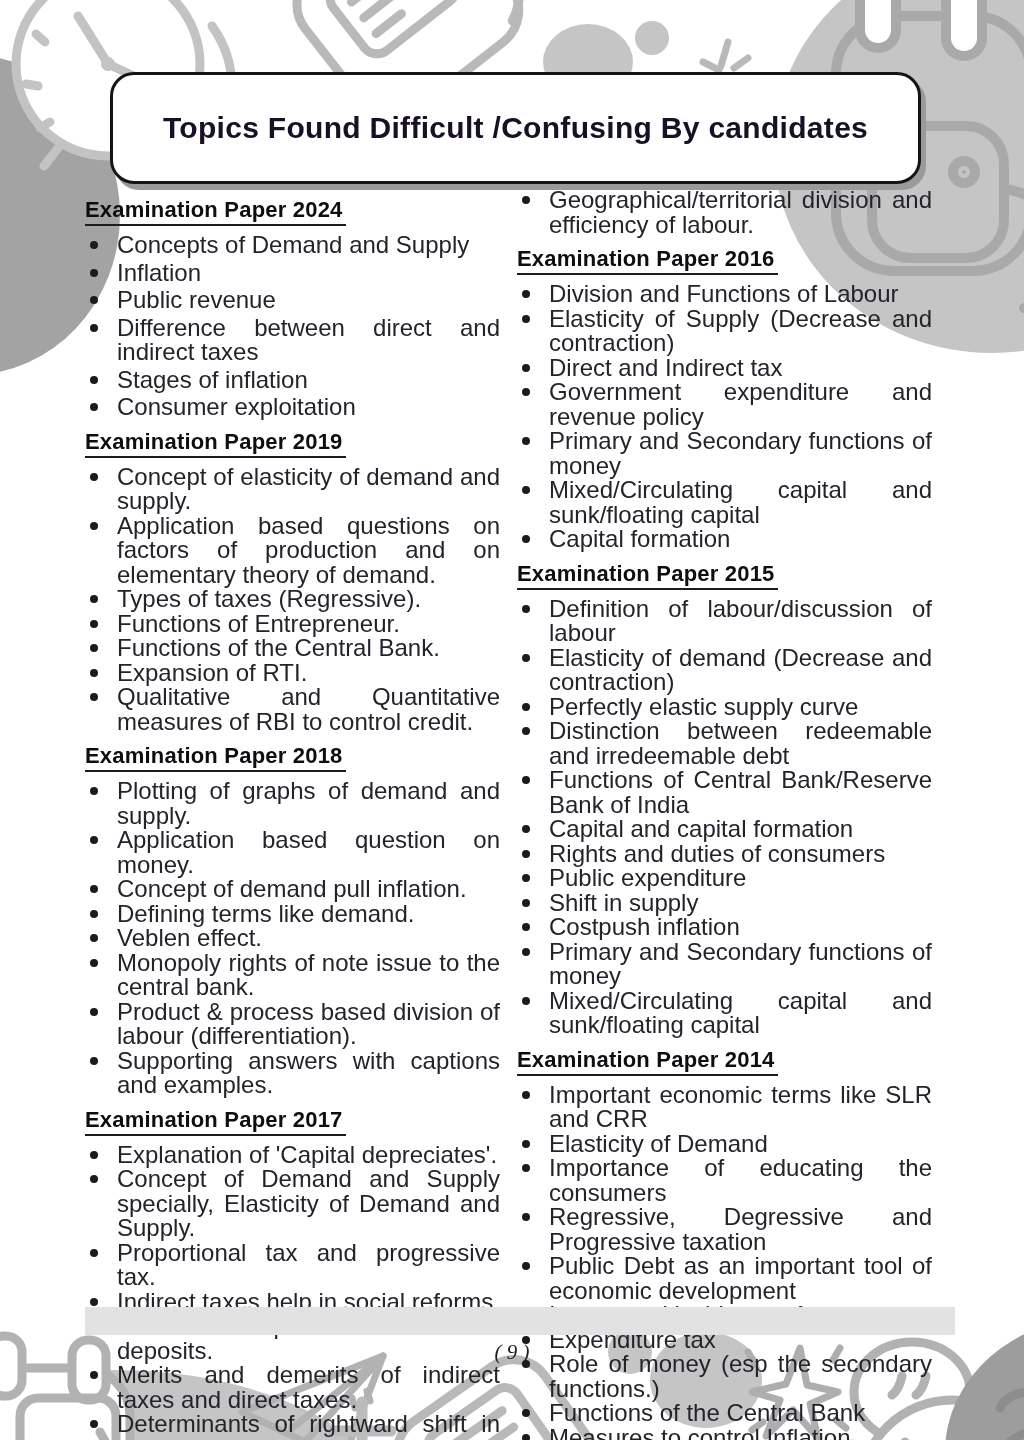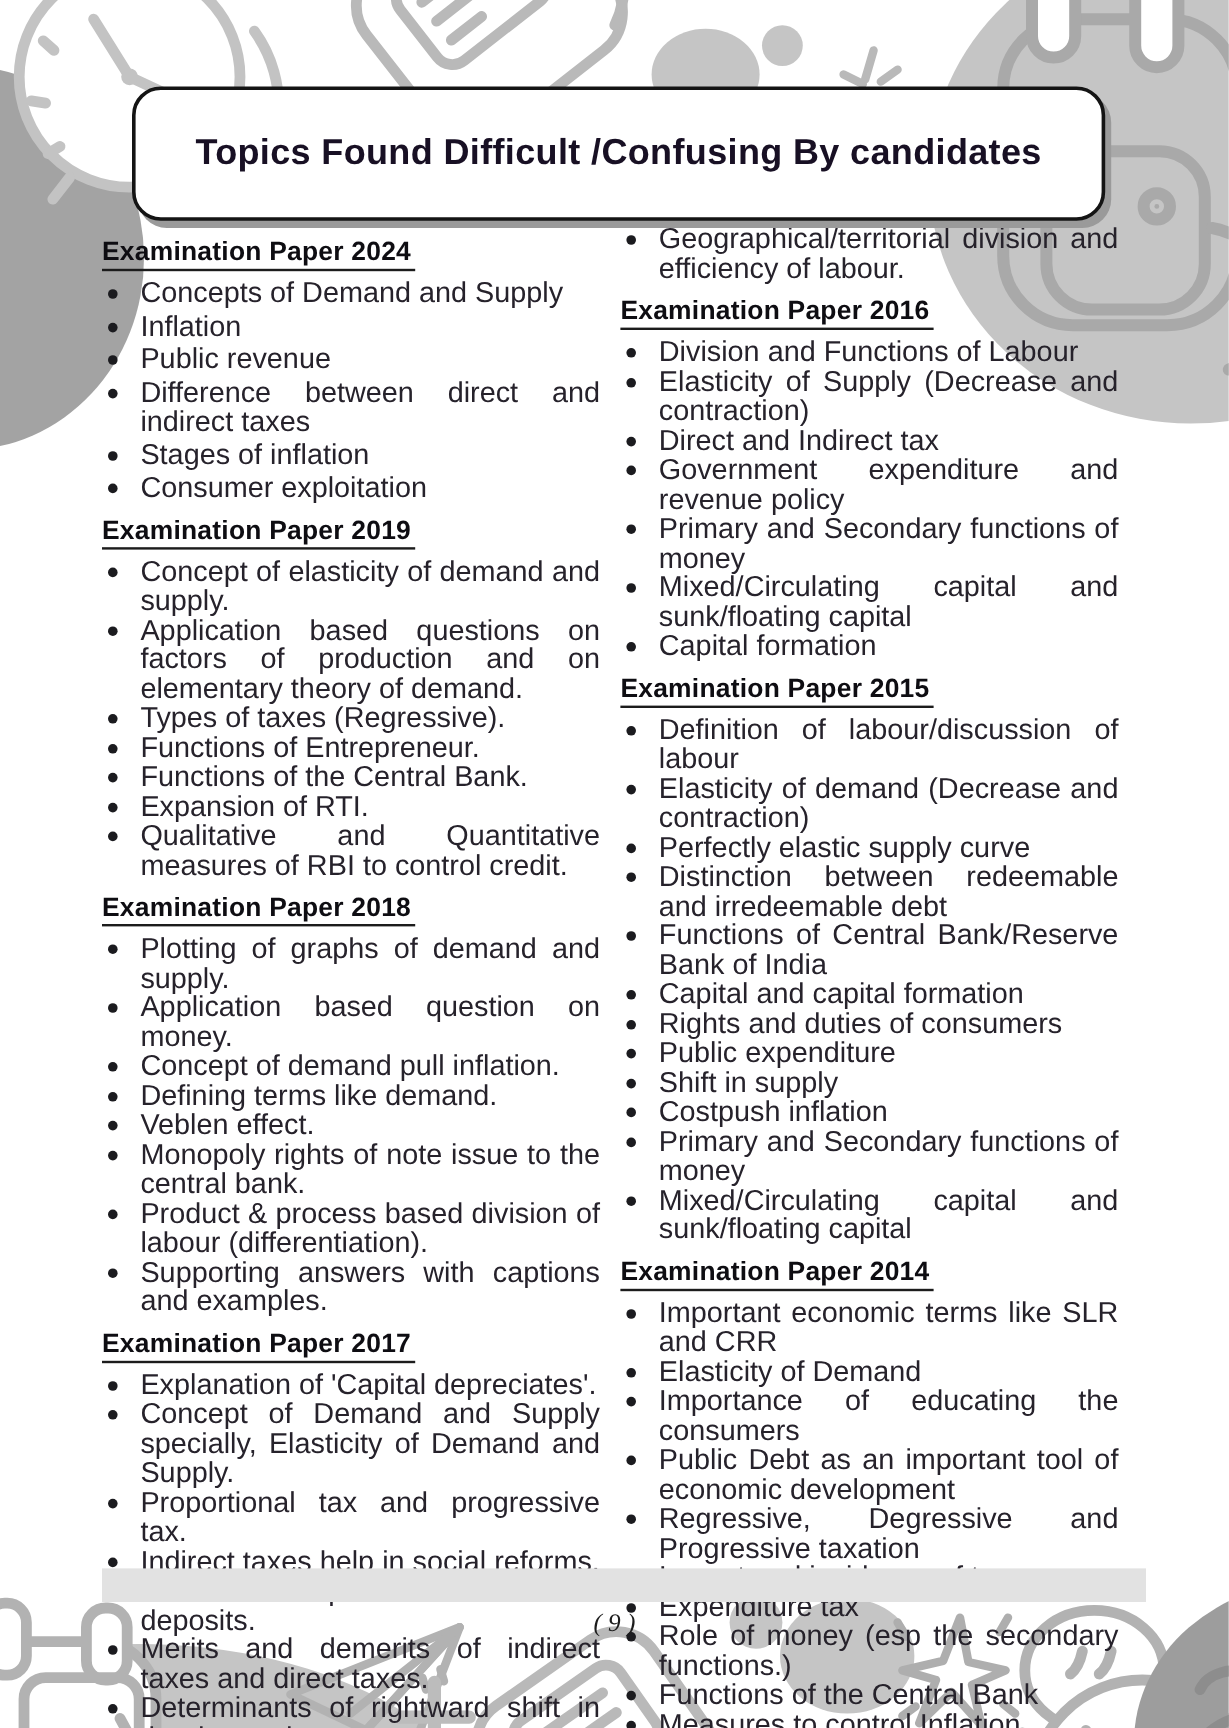--- a/index.html
+++ b/index.html
@@ -383,25 +383,25 @@
           <li class="topic-item">
             <span class="bullet"></span>
             <span class="topic-text">Elasticity of Demand</span>
           </li>
           <li class="topic-item">
             <span class="bullet"></span>
             <span class="topic-text">Importance of educating the consumers</span>
           </li>
           <li class="topic-item">
             <span class="bullet"></span>
+            <span class="topic-text">Regressive, Degressive and Progressive taxation</span>
+          </li>
+          <li class="topic-item">
+            <span class="bullet"></span>
             <span class="topic-text">Public Debt as an important tool of economic development</span>
-          </li>
-          <li class="topic-item">
-            <span class="bullet"></span>
-            <span class="topic-text">Regressive, Degressive and Progressive taxation</span>
           </li>
           <li class="topic-item">
             <span class="bullet"></span>
             <span class="topic-text">Impact and incidence of taxes</span>
           </li>
           <li class="topic-item">
             <span class="bullet"></span>
             <span class="topic-text">Expenditure tax</span>
           </li>
           <li class="topic-item">

